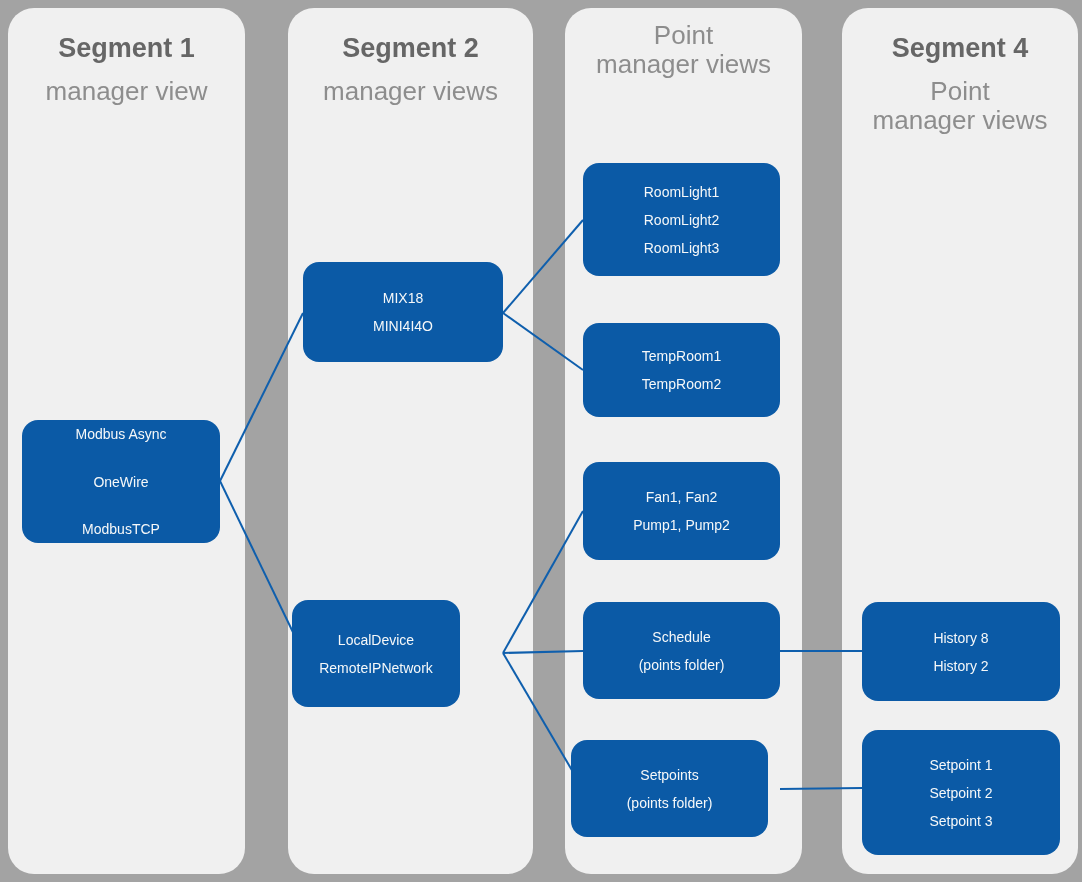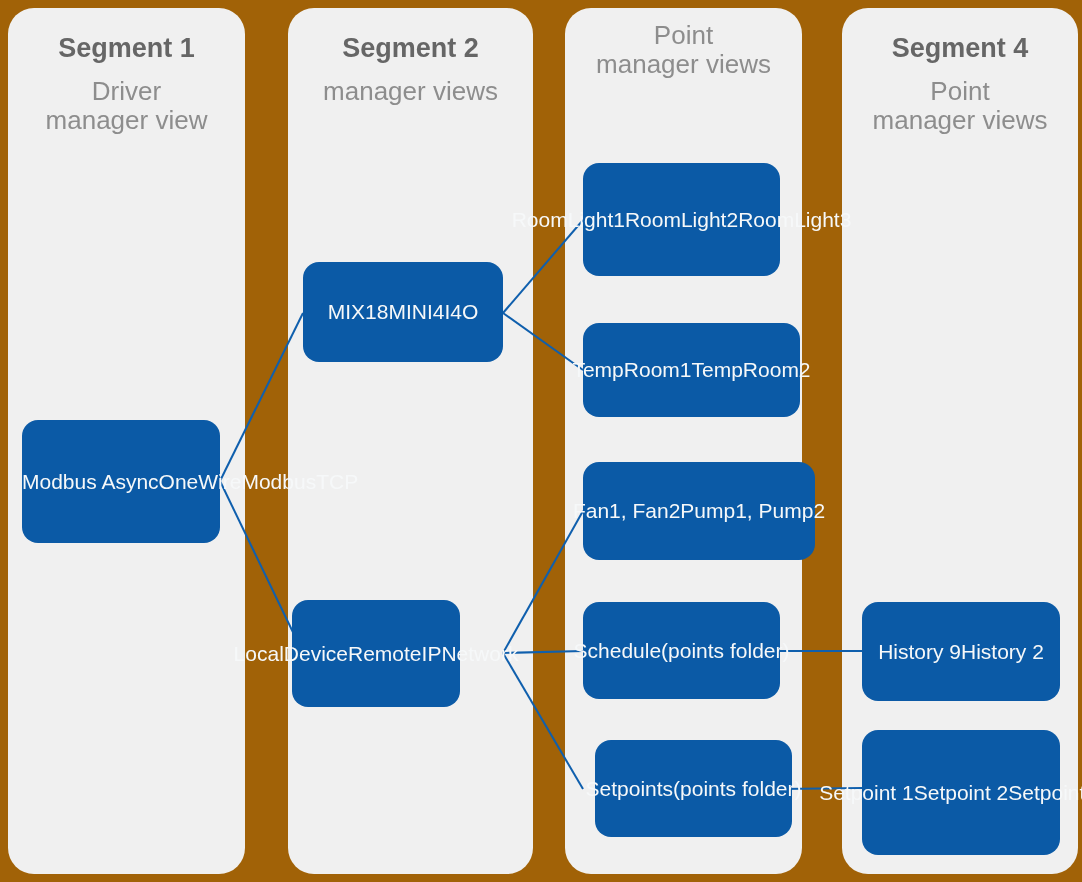--- a/index.html
+++ b/index.html
@@ -1,21 +1,21 @@
 <!DOCTYPE html>
 <html><head>
 <meta charset="utf-8">
 <style>
   html, body { margin: 0; padding: 0; background: #000; }
   body { font-family: "Liberation Sans", sans-serif; }
   .stage {
     position: relative;
     width: 1082px;
     height: 882px;
-    background: #a16207;
+    background: #a3a3a3;
     overflow: hidden;
     text-decoration: underline;
   }
   .panel {
     position: absolute;
     top: 8px;
     height: 866px;
     background: #f0f0f0;
     border-radius: 26px;
     z-index: 0;
@@ -51,48 +51,47 @@
     stroke-width: 2;
     fill: none;
   }
   .node {
     position: absolute;
     z-index: 2;
     background: #0b5aa6;
     border-radius: 16px;
     color: #f6f8f9;
     display: flex;
-    flex-direction: row;
+    flex-direction: column;
     align-items: center;
     justify-content: center;
     text-align: center;
-    font-size: 21px;
+    font-size: 14px;
     line-height: 28px;
   }
   .node span { display: block; white-space: nowrap; }
   .n-drivers       { left: 22px;  top: 420px; width: 198px; height: 123px; justify-content: space-between; }
   .n-devices-mix   { left: 303px; top: 262px; width: 200px; height: 100px; }
   .n-devices-local { left: 292px; top: 600px; width: 168px; height: 107px; }
   .n-roomlights    { left: 583px; top: 163px; width: 197px; height: 113px; }
-  .n-temprooms     { left: 583px; top: 323px; width: 217px; height: 94px;  }
-  .n-fans-pumps    { left: 583px; top: 462px; width: 232px; height: 98px;  }
+  .n-temprooms     { left: 583px; top: 323px; width: 197px; height: 94px;  }
+  .n-fans-pumps    { left: 583px; top: 462px; width: 197px; height: 98px;  }
   .n-schedule      { left: 583px; top: 602px; width: 197px; height: 97px;  }
-  .n-setpoints     { left: 595px; top: 740px; width: 197px; height: 97px;  }
+  .n-setpoints     { left: 571px; top: 740px; width: 197px; height: 97px;  }
   .n-histories     { left: 862px; top: 602px; width: 198px; height: 99px;  }
   .n-setpoint-list { left: 862px; top: 730px; width: 198px; height: 125px; }
 </style>
 </head>
 <body>
 
 <div class="stage">
 
   <div class="panel panel-p1">
     <div class="panel-title">Segment 1</div>
     <div class="panel-sub">
-      <span>Driver</span>
       <span>manager view</span>
     </div>
   </div>
 
   <div class="panel panel-p2">
     <div class="panel-title">Segment 2</div>
     <div class="panel-sub">
       <span>manager views</span>
     </div>
   </div>
@@ -160,21 +159,21 @@
     <span>Schedule</span>
     <span>(points folder)</span>
   </div>
 
   <div class="node n-setpoints">
     <span>Setpoints</span>
     <span>(points folder)</span>
   </div>
 
   <div class="node n-histories">
-    <span>History 9</span>
+    <span>History 8</span>
     <span>History 2</span>
   </div>
 
   <div class="node n-setpoint-list">
     <span>Setpoint 1</span>
     <span>Setpoint 2</span>
     <span>Setpoint 3</span>
   </div>
 
 </div>

